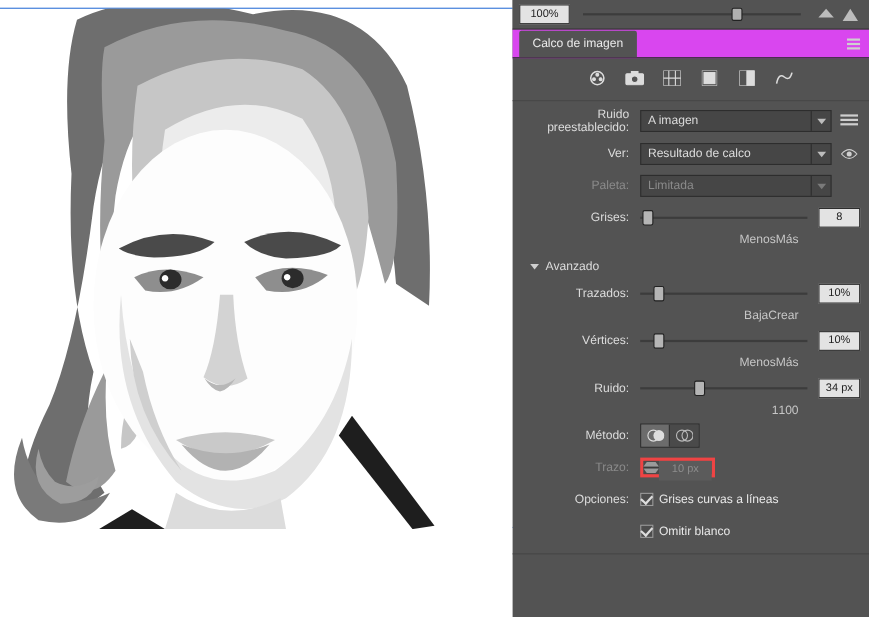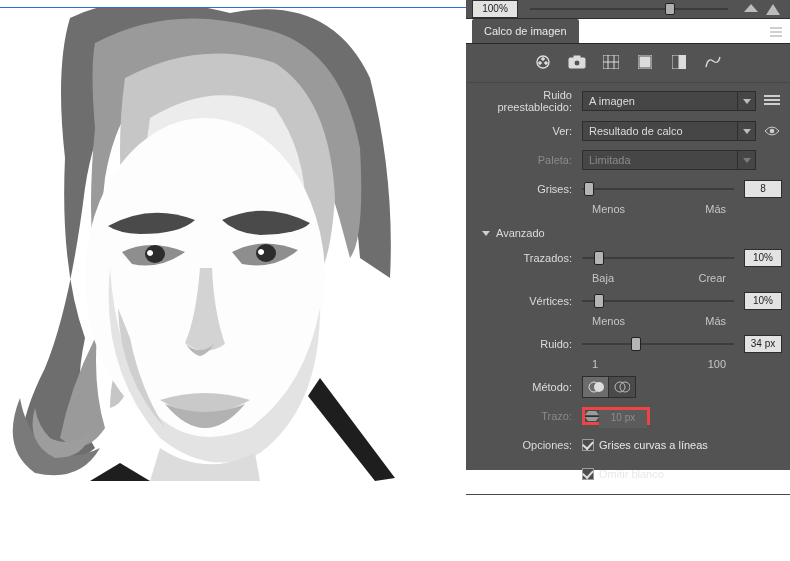--- a/index.html
+++ b/index.html
@@ -1,30 +1,30 @@
 <!DOCTYPE html>
 <html><head>
 <meta charset="utf-8">
 <style>
   *{margin:0;padding:0;box-sizing:border-box;font-family:"Segoe UI",Tahoma,sans-serif;font-size:11px;-webkit-font-smoothing:antialiased}
   body{background:#fff;width:790px;height:561px;overflow:hidden;position:relative}
   .canvas{position:absolute;left:0;top:0;width:466px;height:561px;background:#fff}
   .art-frame{position:absolute;left:0;top:7px;width:466px;height:473px;border-top:1px solid #2a6fd6;border-bottom:1px solid #2a6fd6}
   .art-frame svg{display:block}
-  .panel{position:absolute;left:466px;top:0;width:324px;height:470px;background:#535353;color:#e8e8e8;display:flex;flex-direction:column}
+  .panel{position:absolute;left:466px;top:0;width:324px;height:561px;background:#535353;color:#e8e8e8;display:flex;flex-direction:column}
 
   .zoom-bar{background:#535353;height:27px;border-bottom:1px solid #2f2f2f;display:flex;align-items:center;padding:0 6px}
   .zoom-box{background:#e3e3e3;color:#222;border:1px solid #2f2f2f;width:46px;height:18px;line-height:16px;text-align:center;font-size:10px}
   .zoom-track{flex:1;margin:0 12px;height:2px;background:#3c3c3c;position:relative}
   .zoom-thumb{position:absolute;top:-5px;left:68%;width:10px;height:12px;background:#b0b0b0;border:1px solid #222;border-radius:2px}
   .mount{width:0;height:0;border-left:7px solid transparent;border-right:7px solid transparent;border-bottom:8px solid #bcbcbc;margin:0 4px}
   .mounts{display:flex}
   .mount.big{border-bottom-width:11px}
 
-  .tab-bar{height:26px;background:#ffffff;display:flex;align-items:flex-end;border-bottom:1px solid #2a2a2a;position:relative}
+  .tab-bar{height:26px;background:#d946ef;display:flex;align-items:flex-end;border-bottom:1px solid #2a2a2a;position:relative}
   .tab{height:24px;background:#535353;padding:0 12px;display:flex;align-items:center;font-size:11px;color:#eaeaea;margin-left:6px;border-top-left-radius:2px;border-top-right-radius:2px}
   .tab-bar .drop{position:absolute;right:6px;top:5px;width:16px;height:16px;display:flex;align-items:center;justify-content:center}
   .tab-bar .drop svg{fill:#cfcfcf}
 
   .mode-row{display:flex;justify-content:center;gap:14px;padding:10px 0 12px;border-bottom:1px solid #474747}
   .mode-icon{width:20px;height:16px;display:flex;align-items:center;justify-content:center;fill:#dcdcdc;stroke:#dcdcdc}
 
   .rows{padding:6px 8px 2px}
   .row{display:flex;align-items:center;margin-bottom:7px;min-height:22px}
   .lab{width:108px;text-align:right;padding-right:10px;color:#dcdcdc}
@@ -36,21 +36,21 @@
   .tri-down{width:0;height:0;border-left:4px solid transparent;border-right:4px solid transparent;border-top:5px solid #bdbdbd}
   .icon-after{width:20px;display:flex;justify-content:center;margin-left:6px;fill:#cfcfcf}
   .menu-lines{width:16px;height:12px}
   .menu-lines span{display:block;height:2px;background:#cfcfcf;margin-bottom:2px}
 
   .slider-wrap{flex:1;display:flex;align-items:center}
   .slider{flex:1;height:2px;background:#3c3c3c;position:relative;margin-right:10px}
   .s-thumb{position:absolute;top:-6px;width:10px;height:14px;background:#b5b5b5;border:1px solid #222;border-radius:2px}
   .val-box{width:38px;height:18px;background:#e3e3e3;color:#222;border:1px solid #2d2d2d;text-align:center;line-height:16px;font-size:10px}
   .val-box.dim{background:#5b5b5b;color:#8d8d8d}
-  .sub{display:flex;justify-content:space-between;font-size:10px;color:#c6c6c6;margin:-4px 0 6px 118px;padding-right:56px}
+  .sub{display:flex;justify-content:flex-end;font-size:10px;color:#c6c6c6;margin:-4px 0 6px 118px;padding-right:56px}
 
   .adv-hdr{display:flex;align-items:center;color:#dcdcdc;padding:6px 2px 8px;margin-left:6px}
   .adv-hdr .tri{margin-right:6px;width:0;height:0;border-left:4px solid transparent;border-right:4px solid transparent;border-top:5px solid #cfcfcf}
 
   .btn-group{display:flex;border:1px solid #2d2d2d;height:22px}
   .btn-group .b{width:26px;display:flex;align-items:center;justify-content:center;background:#4a4a4a;border-right:1px solid #2d2d2d}
   .btn-group .b:last-child{border-right:none}
   .btn-group .b.active{background:#6c6c6c}
 
   .chk{width:12px;height:12px;border:1px solid #9c9c9c;margin-right:5px;display:inline-flex;align-items:center;justify-content:center;background:#4c4c4c}

